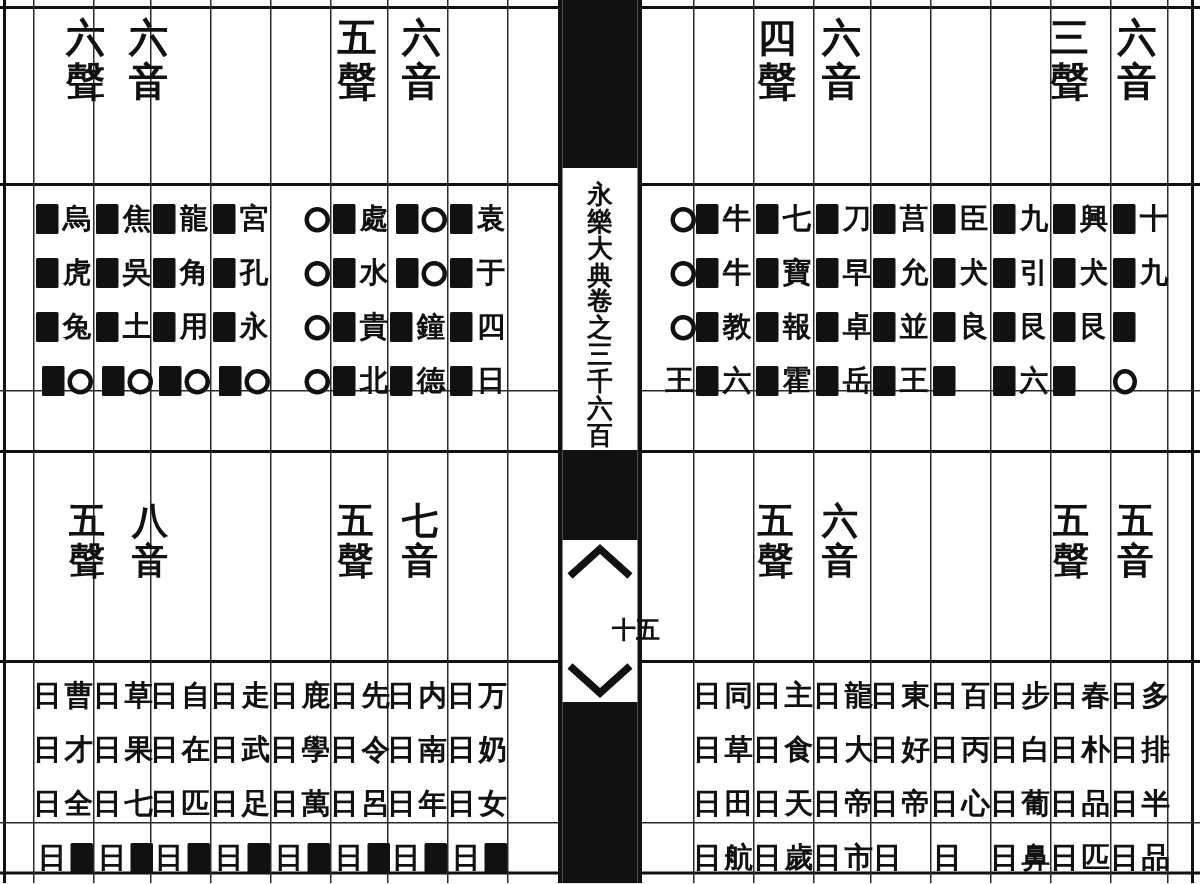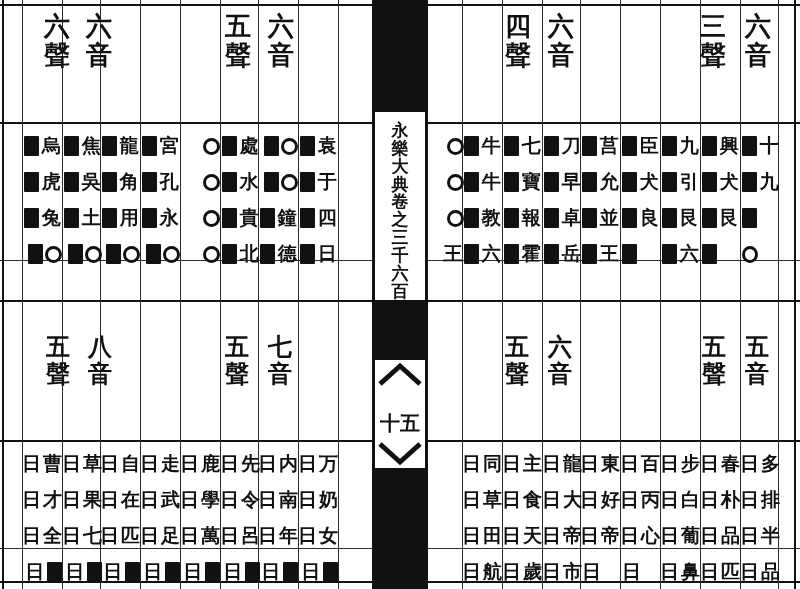--- a/index.html
+++ b/index.html
@@ -78,23 +78,24 @@
     padding-top: 2px;
     box-sizing: border-box;
   }
   #spine-title span { display: block; }
   #spine-folio {
     position: absolute;
     left: 3px;
     top: 410px;
     width: 50px;
     text-align: center;
-    font-size: 20px;
+    font-size: 16px;
     font-family: "DejaVu Serif", serif;
     font-weight: 700;
+    padding-left: 24px;
   }
 
   
   .vhead {
     position: absolute;
     display: flex;
     flex-direction: column;
     align-items: center;
     font-family: "DejaVu Serif", serif;
     font-weight: 700;

